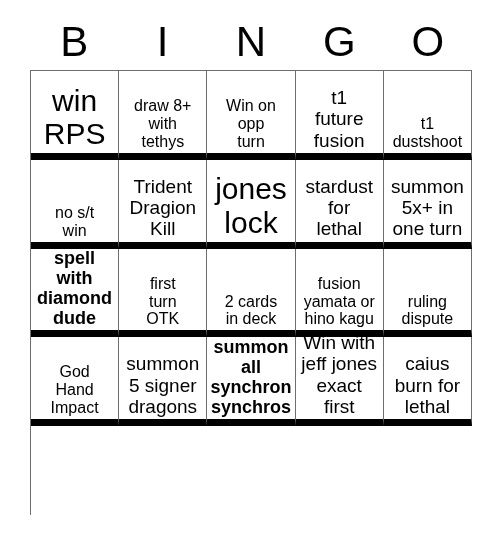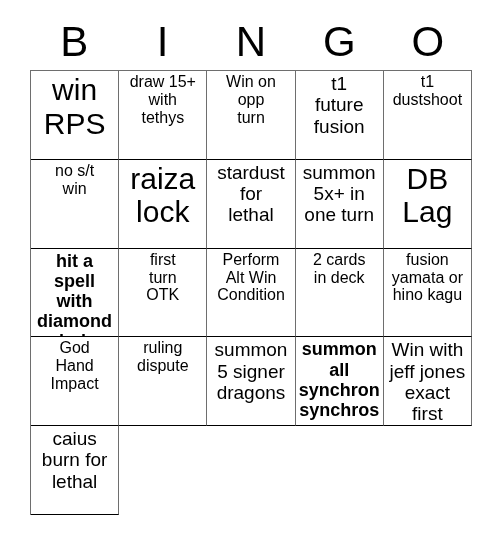--- a/index.html
+++ b/index.html
@@ -52,24 +52,24 @@
     display: grid;
     grid-template-columns: repeat(5, 1fr);
     grid-template-rows: repeat(5, 1fr);
     border-top: 1px solid #6e6e6e;
     border-left: 1px solid #6e6e6e;
     background: #ffffff;
   }
   .bingo-cell {
     box-sizing: border-box;
     border-right: 1px solid #6e6e6e;
-    border-bottom: 1px solid #000000;
+    border-bottom: 7px solid #000000;
     background: #ffffff;
     display: flex;
-    align-items: flex-start;
+    align-items: flex-end;
     justify-content: center;
     text-align: center;
     padding: 2px 3px;
     overflow: hidden;
   }
   .cell-text {
     display: block;
     width: 100%;
     text-align: center;
     line-height: 1.12;
@@ -96,21 +96,21 @@
     <div class="header-letter">O</div>
   </div>
 
   <div id="bingo-grid">
 
     <div class="bingo-cell fs-xl">
       <span class="cell-text">win
 RPS</span>
     </div>
     <div class="bingo-cell fs-sm">
-      <span class="cell-text">draw 15+
+      <span class="cell-text">draw 8+
 with
 tethys</span>
     </div>
     <div class="bingo-cell fs-lg">
       <span class="cell-text">Win on
 opp
 turn</span>
     </div>
     <div class="bingo-cell fs-md">
       <span class="cell-text">t1
@@ -119,74 +119,70 @@
     </div>
     <div class="bingo-cell fs-sm">
       <span class="cell-text">t1
 dustshoot</span>
     </div>
 
     <div class="bingo-cell fs-lg">
       <span class="cell-text">no s/t
 win</span>
     </div>
+    <div class="bingo-cell fs-md">
+      <span class="cell-text">Trident
+Dragion
+Kill</span>
+    </div>
     <div class="bingo-cell fs-xl">
-      <span class="cell-text">raiza
+      <span class="cell-text">jones
 lock</span>
     </div>
     <div class="bingo-cell fs-md">
       <span class="cell-text">stardust
 for
 lethal</span>
     </div>
     <div class="bingo-cell fs-md">
       <span class="cell-text">summon
 5x+ in
 one turn</span>
     </div>
 
-    <div class="bingo-cell fs-xl">
-      <span class="cell-text">DB
-Lag</span>
-    </div>
     <div class="bingo-cell fs-xs">
       <span class="cell-text">hit a spell
 with
 diamond
 dude</span>
     </div>
 
     <div class="bingo-cell fs-lg">
       <span class="cell-text">first
 turn
 OTK</span>
     </div>
-    <div class="bingo-cell fs-sm">
-      <span class="cell-text">Perform
-Alt Win
-Condition</span>
-    </div>
     <div class="bingo-cell fs-lg">
       <span class="cell-text">2 cards
 in deck</span>
     </div>
     <div class="bingo-cell fs-sm">
       <span class="cell-text">fusion
 yamata or
 hino kagu</span>
     </div>
     <div class="bingo-cell fs-lg">
+      <span class="cell-text">ruling
+dispute</span>
+    </div>
+
+    <div class="bingo-cell fs-lg">
       <span class="cell-text">God
 Hand
 Impact</span>
-    </div>
-
-    <div class="bingo-cell fs-lg">
-      <span class="cell-text">ruling
-dispute</span>
     </div>
     <div class="bingo-cell fs-md">
       <span class="cell-text">summon
 5 signer
 dragons</span>
     </div>
     <div class="bingo-cell fs-xs">
       <span class="cell-text">summon
 all
 synchron

